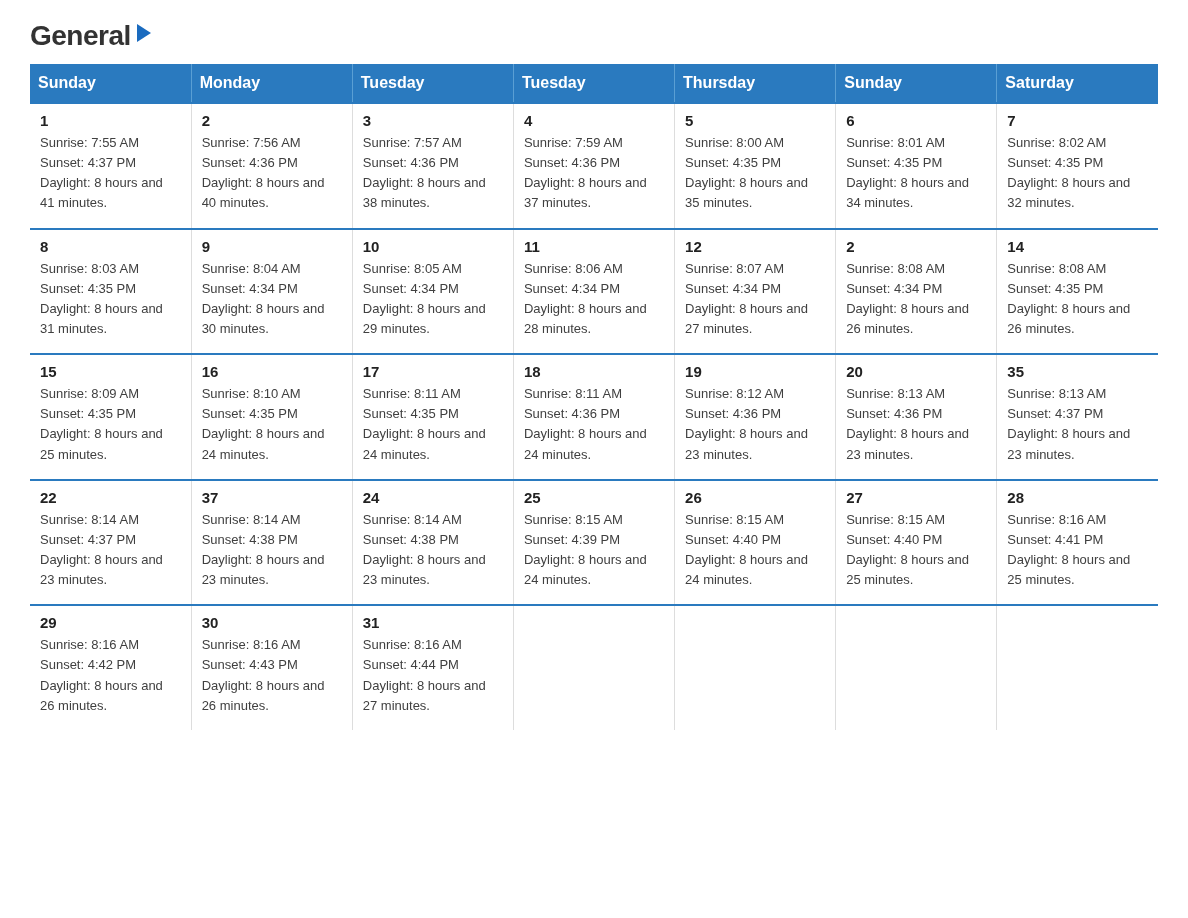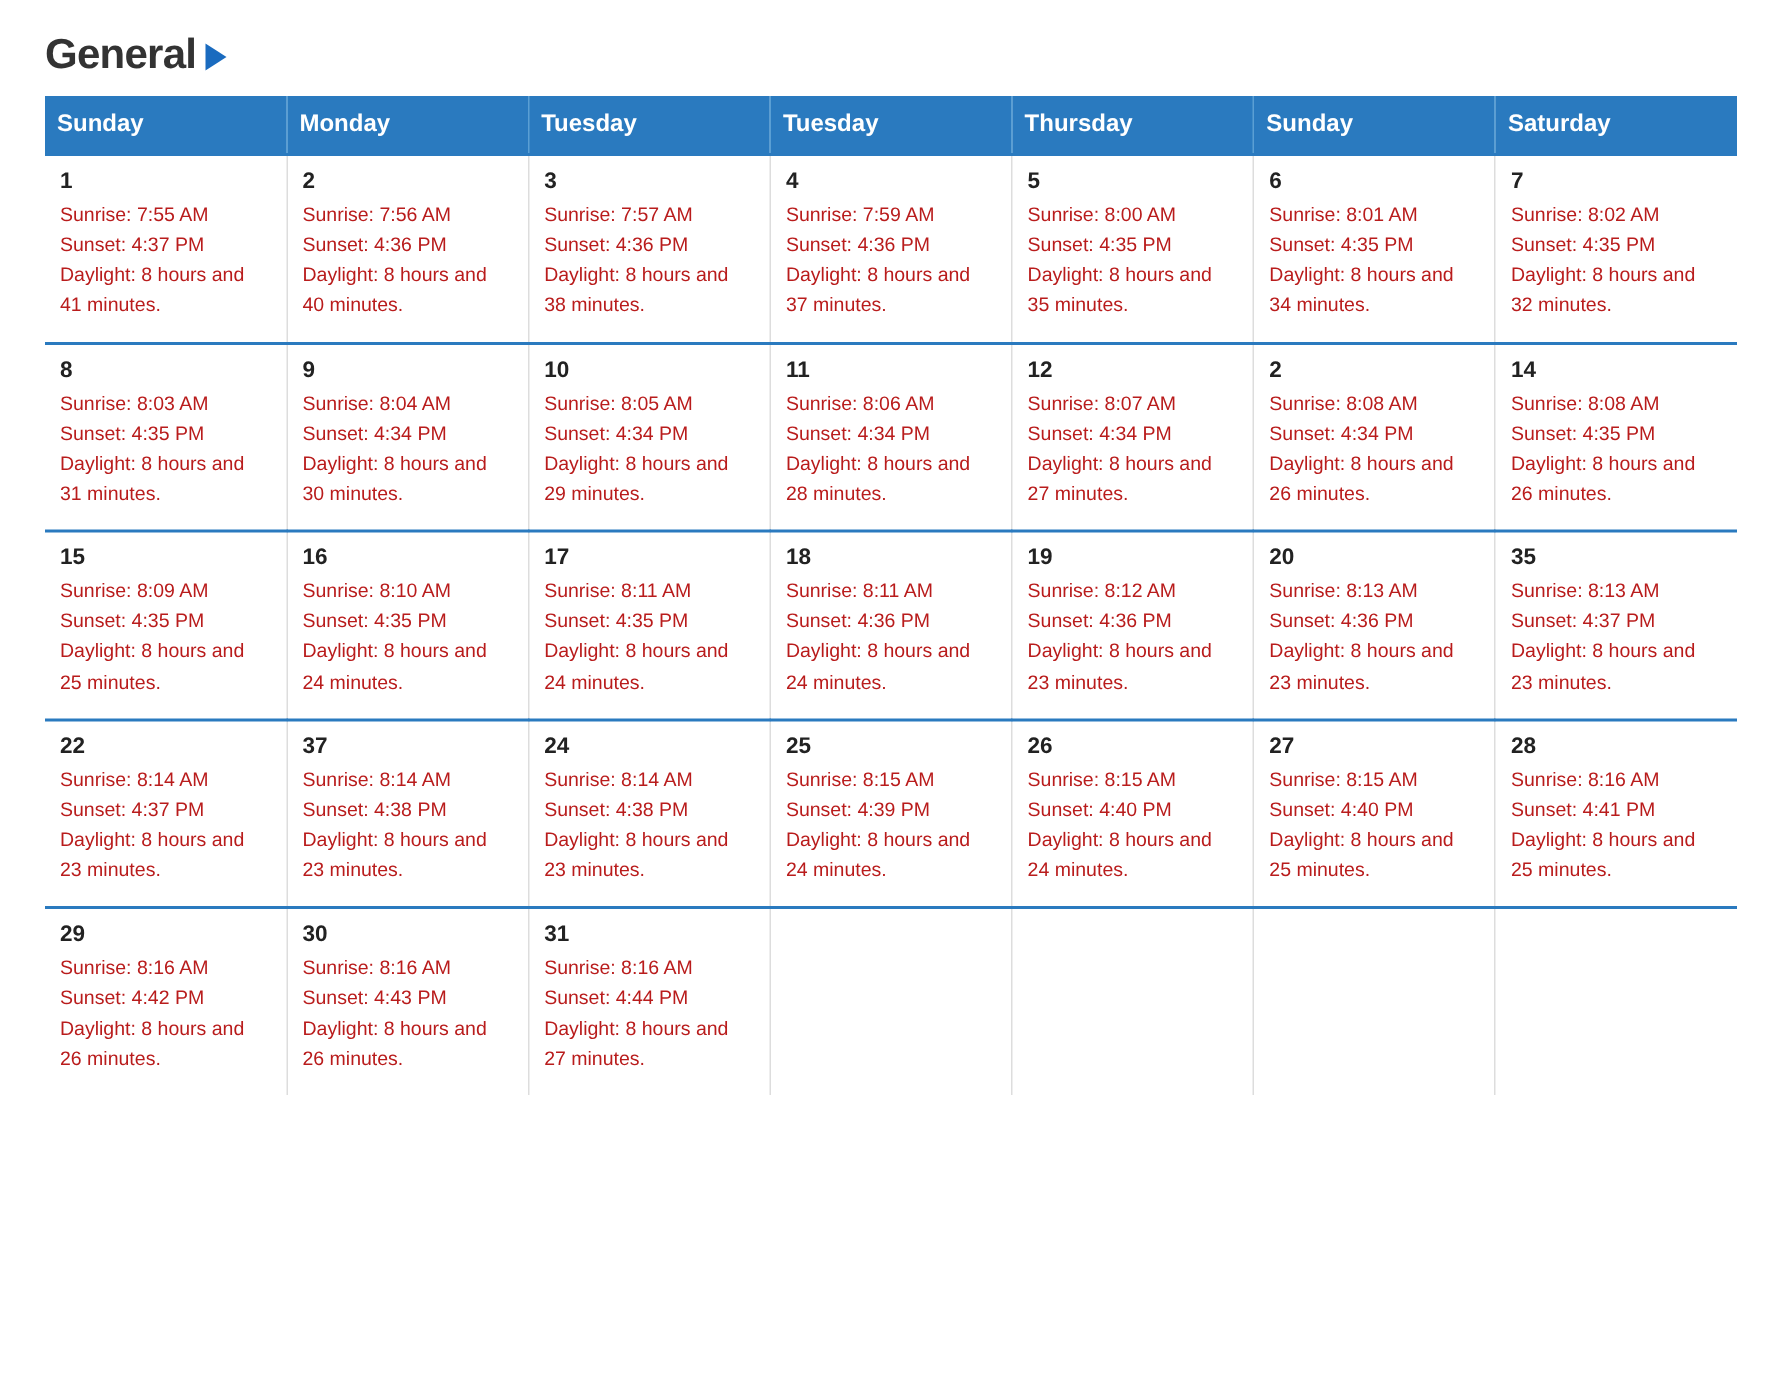--- a/index.html
+++ b/index.html
@@ -16,21 +16,21 @@
       align-items: flex-start;
       margin-bottom: 10px;
     }
     .logo {
       display: flex;
       flex-direction: column;
       align-items: flex-start;
     }
     .logo-top {
       display: flex;
-      align-items: flex-end;
+      align-items: flex-start;
     }
     .logo-general {
       font-size: 28px;
       font-weight: bold;
       color: #333;
       letter-spacing: -0.5px;
     }
     .logo-bottom {
       font-size: 22px;
       font-weight: bold;
@@ -84,21 +84,21 @@
       border-right: none;
     }
     .day-number {
       font-size: 15px;
       font-weight: bold;
       margin-bottom: 4px;
       color: #222;
     }
     .day-info {
       font-size: 13px;
-      color: #b91c1c;
+      color: #404040;
       line-height: 1.55;
     }
     .empty-cell {
       background: #fff;
     }
   </style>
 </head>
 <body>
 
 <div class="header">

